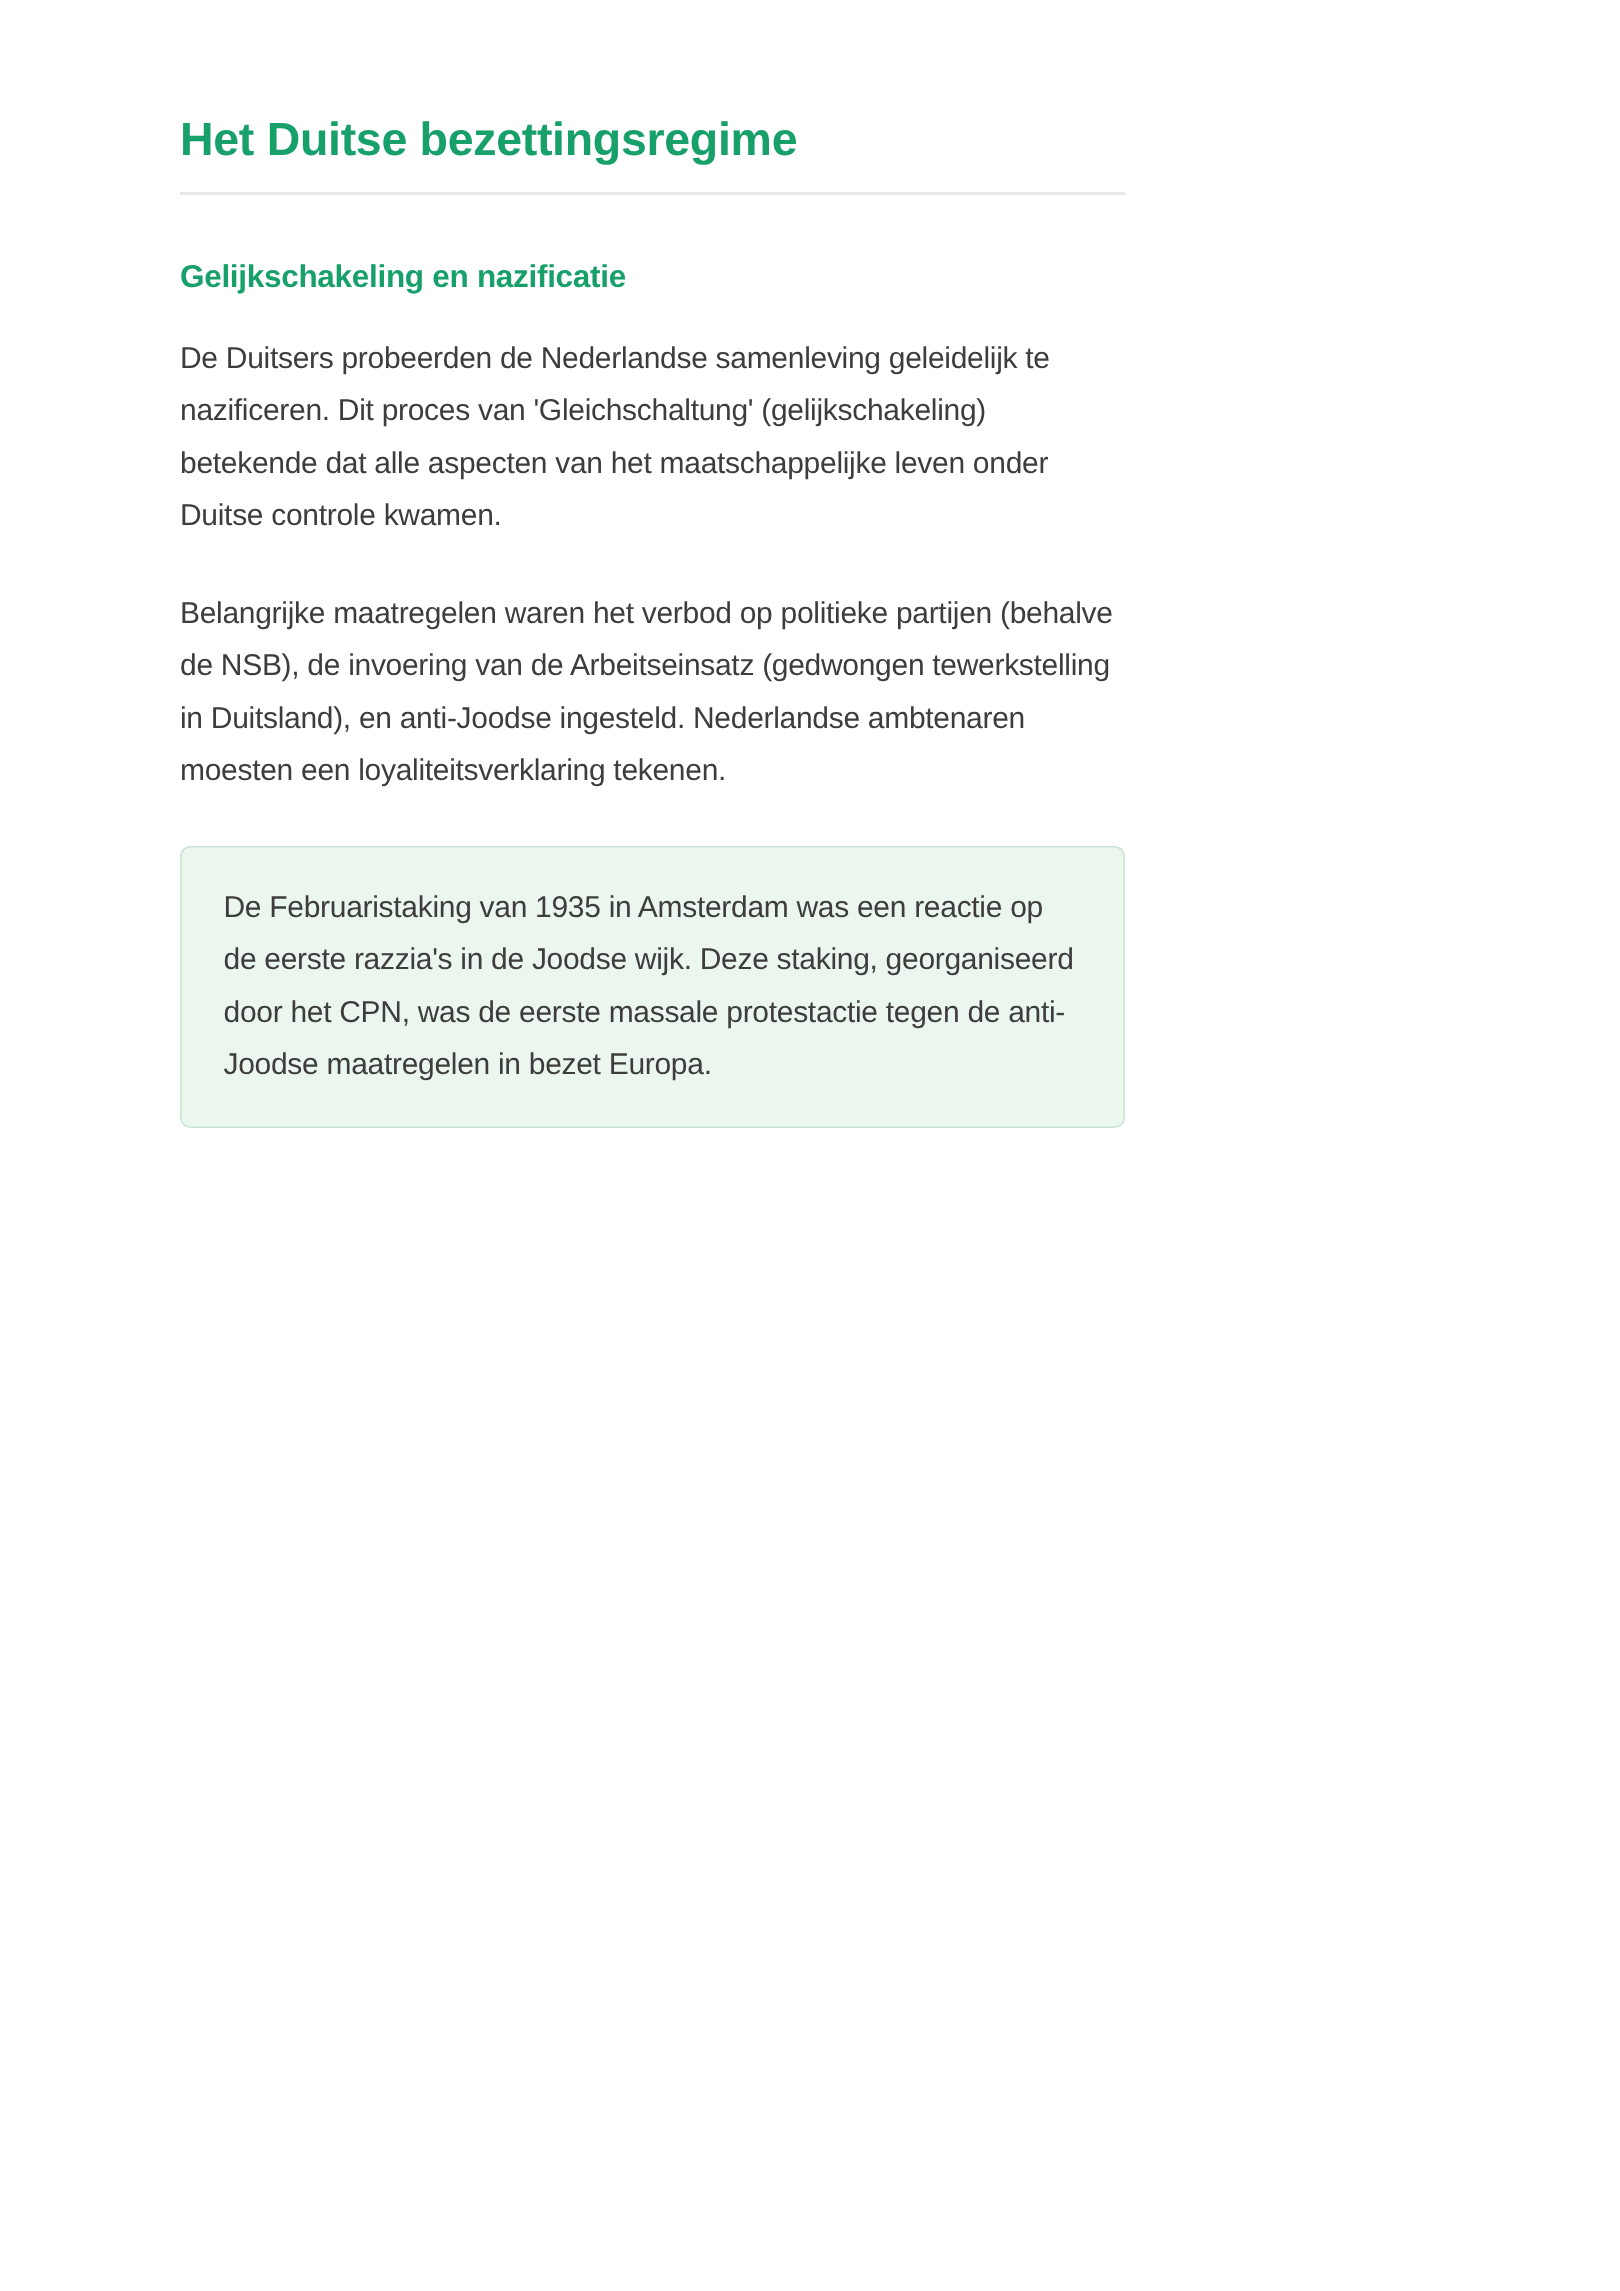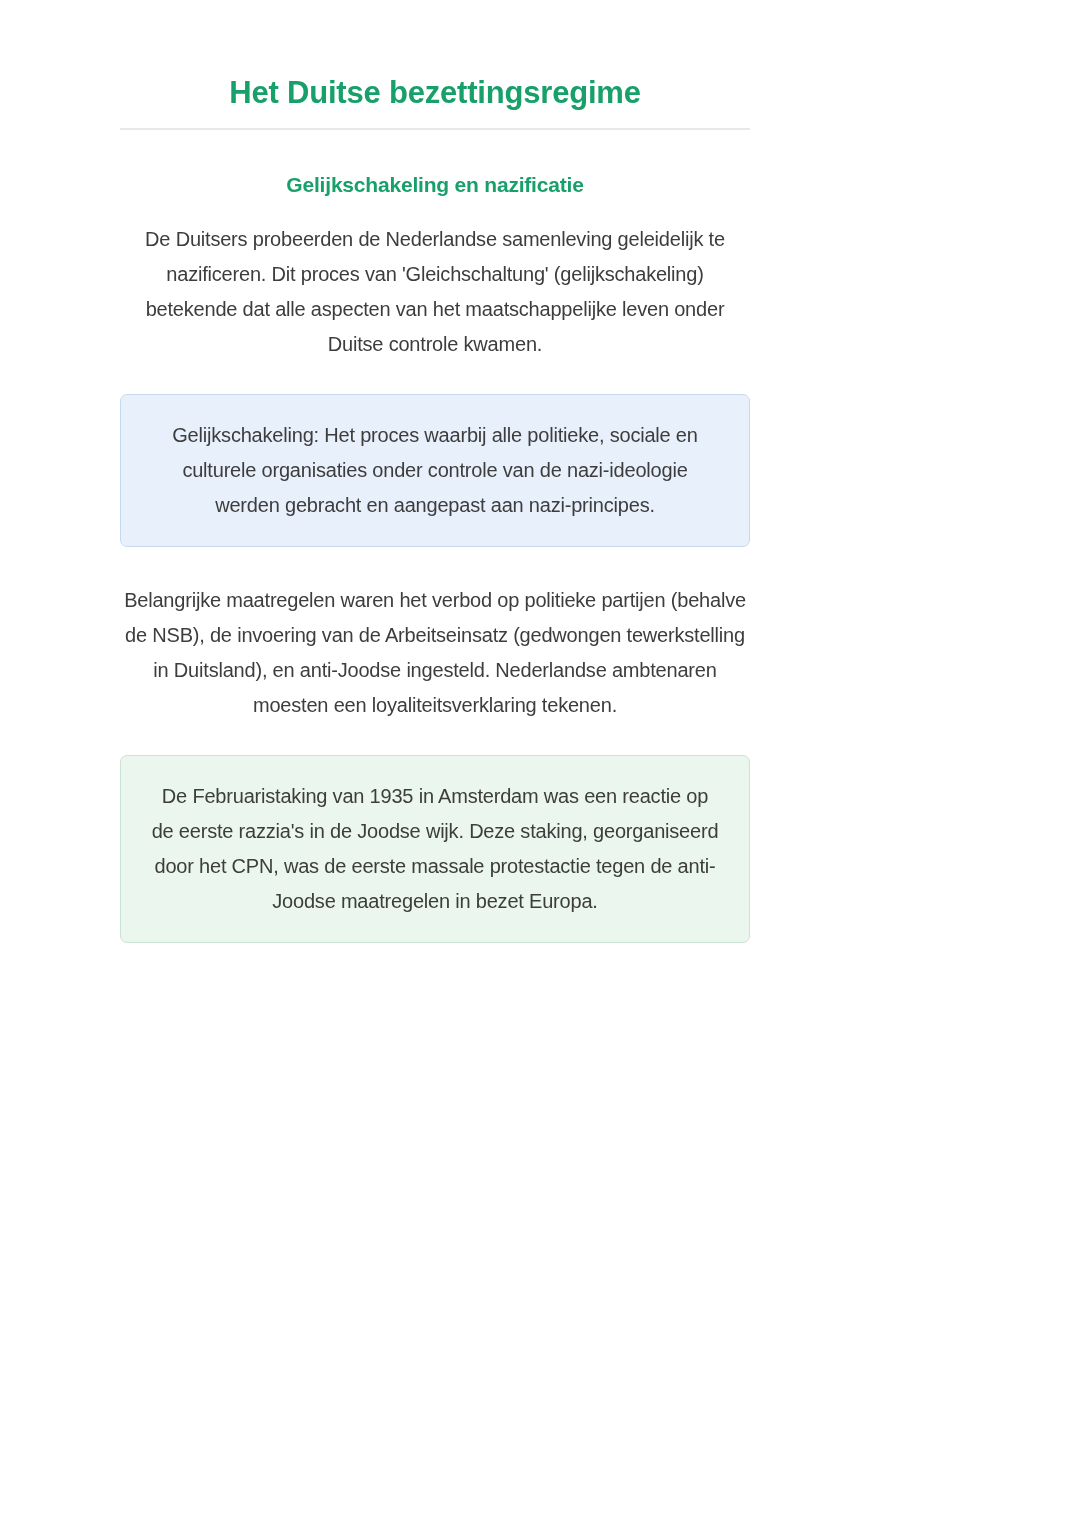--- a/index.html
+++ b/index.html
@@ -17,21 +17,20 @@
     height:1527px;
     background:#ffffff;
     font-family:"Liberation Sans",sans-serif;
     color:var(--body-text);
     overflow:hidden;
   }
   .page{
     box-sizing:border-box;
     width:870px;
     padding:76px 120px 0 120px;
-    text-align:center;
   }
   h1{
     margin:0 0 0 0;
     padding:0 0 18px 0;
     font-size:31px;
     line-height:34px;
     font-weight:700;
     color:var(--accent-green);
     border-bottom:2px solid var(--divider);
     letter-spacing:-0.2px;
@@ -76,23 +75,20 @@
 
 <div class="page">
 
   <h1>Het Duitse bezettingsregime</h1>
 
 
   <h2>Gelijkschakeling en nazificatie</h2>
 
   <p>De Duitsers probeerden de Nederlandse samenleving geleidelijk te nazificeren. Dit proces van 'Gleichschaltung' (gelijkschakeling) betekende dat alle aspecten van het maatschappelijke leven onder Duitse controle kwamen.</p>
 
-  <div class="callout callout-blue">
-    <p>Gelijkschakeling: Het proces waarbij alle politieke, sociale en culturele organisaties onder controle van de nazi-ideologie werden gebracht en aangepast aan nazi-principes.</p>
-  </div>
 
   <p>Belangrijke maatregelen waren het verbod op politieke partijen (behalve de NSB), de invoering van de Arbeitseinsatz (gedwongen tewerkstelling in Duitsland), en anti-Joodse ingesteld. Nederlandse ambtenaren moesten een loyaliteitsverklaring tekenen.</p>
 
   <div class="callout callout-green">
     <p>De Februaristaking van 1935 in Amsterdam was een reactie op de eerste razzia's in de Joodse wijk. Deze staking, georganiseerd door het CPN, was de eerste massale protestactie tegen de anti-Joodse maatregelen in bezet Europa.</p>
   </div>
 
 </div>
 
 </body></html>

